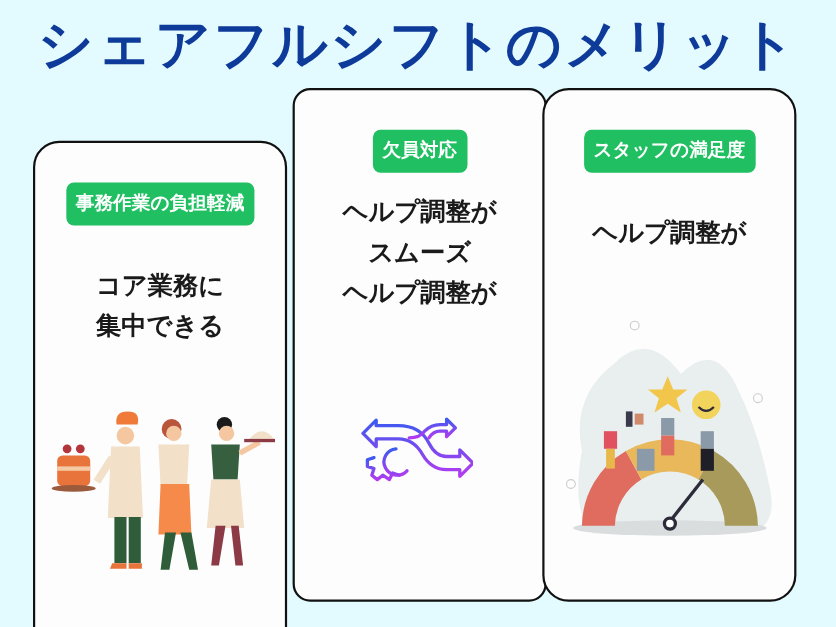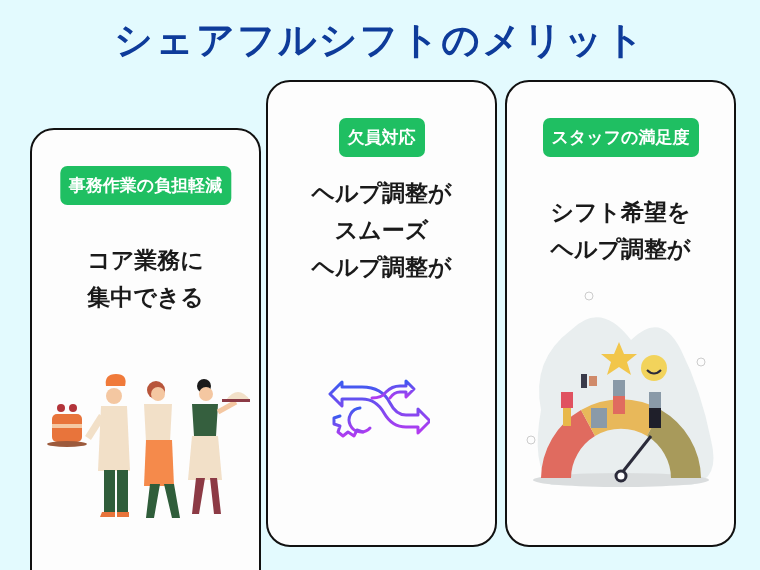--- a/index.html
+++ b/index.html
@@ -4,30 +4,30 @@
 <style>
   * { box-sizing: border-box; margin: 0; padding: 0; }
   html, body { width: 760px; height: 570px; overflow: hidden; }
   body {
     background: #E3FAFE;
     font-family: "DejaVu Sans", "Liberation Sans", sans-serif;
     position: relative;
   }
   .page-title {
     position: absolute; left: 0; top: 14px; width: 760px;
-    text-align: center; font-size: 38px; font-weight: bold;
+    text-align: center; font-size: 50px; font-weight: bold;
     color: #0E3B9A; letter-spacing: 2px; line-height: 52px;
   }
   .card {
     position: absolute; top: 80px; height: 467px; width: 231px;
     background: #FDFDFD; border: 2px solid #111; border-radius: 24px;
   }
   .card.c1 { left: 30px; margin-top: 48px; }
-  .card.c2 { left: 266px; }
-  .card.c3 { left: 505px; }
+  .card.c2 { left: 266px; border-radius: 16px; }
+  .card.c3 { left: 493px; }
   .badge {
     position: absolute; top: 36px; height: 39px;
     left: 50%; transform: translateX(-50%);
     background: #1FBF62; color: #fff; border-radius: 7px;
     font-size: 17px; font-weight: bold; line-height: 39px;
     padding: 0 9px; white-space: nowrap;
   }
   .headline {
     position: absolute; left: 0; width: 100%;
     text-align: center; font-size: 23px; font-weight: bold;
@@ -100,21 +100,20 @@
       <path d="M46 20 q10 0 14 -6 q6 -6 14 -6 h6 v-5 l8 8 l-8 8 v-5 h-6 q-6 0 -10 6"></path>
       <path d="M34 30 a12 12 0 1 0 10 20"></path>
       <path d="M14 38 l-6 2 v6 l6 2 l-2 6 l5 4 l5 -4 l6 4 l3 -6 l6 2"></path>
     </g>
   </svg>
 </div>
 
 <div class="card c3">
   <div class="badge">スタッフの満足度</div>
   <div class="headline">
-    <div>シフト希望を</div>
     <div>ヘルプ調整が</div>
   </div>
   <svg class="illus" style="left:14px;top:208px" width="202" height="200" viewBox="0 0 202 200">
     <path d="M20 120 q-10 -50 30 -80 q30 -30 60 10 q30 -30 50 10 q20 40 30 90 q10 40 -20 45 h-140 q-20 -20 -10 -75z" fill="#E9EEEF"></path>
     <circle cx="68" cy="6" r="4" fill="none" stroke="#ccc"></circle>
     <circle cx="180" cy="72" r="4" fill="none" stroke="#ccc"></circle>
     <circle cx="10" cy="150" r="4" fill="none" stroke="#ccc"></circle>
     <ellipse cx="100" cy="190" rx="88" ry="7" fill="#DADDDE"></ellipse>
     <path d="M20 188 a80 80 0 0 1 40 -68 l14 26 a50 50 0 0 0 -24 42z" fill="#E06B5F"></path>
     <path d="M60 120 a80 80 0 0 1 80 0 l-14 26 a50 50 0 0 0 -52 0z" fill="#E8B85A"></path>

